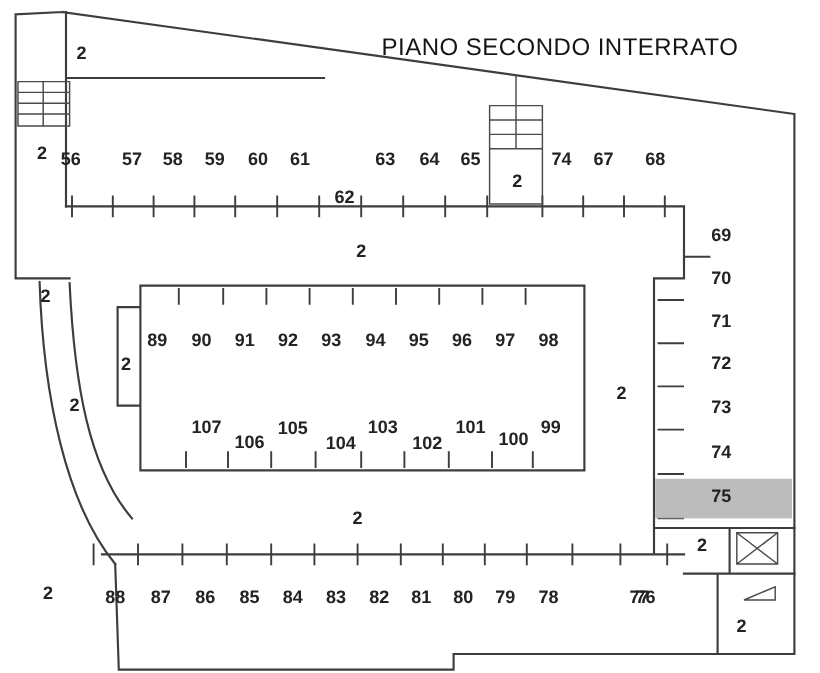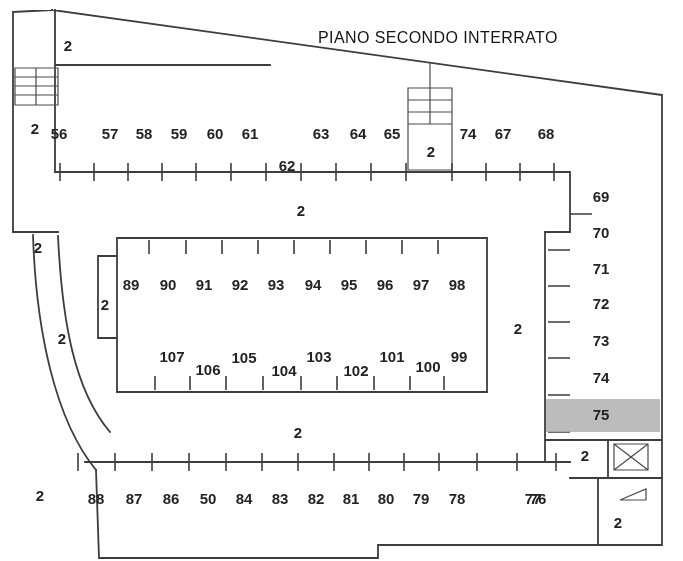--- a/index.html
+++ b/index.html
@@ -5,21 +5,21 @@
   html,body{margin:0;padding:0;background:#ffffff;}
   .plan{
     position:relative;width:683px;height:561px;background:#ffffff;
     font-family:"Liberation Sans",sans-serif;overflow:hidden;
   }
   .plan svg{position:absolute;left:0;top:0;}
   .walls{fill:none;stroke:#3d3d3d;stroke-width:1.8;stroke-linecap:square;}
   .ticks{fill:none;stroke:#3d3d3d;stroke-width:1.6;}
   .thin{fill:none;stroke:#4a4a4a;stroke-width:1.2;}
   .title{
-    position:absolute;left:318px;top:29px;font-size:16px;letter-spacing:.4px;
+    position:absolute;left:318px;top:29px;font-size:20px;letter-spacing:.4px;
     color:#151515;white-space:nowrap;font-weight:400;
   }
   .num{
     position:absolute;transform:translate(-50%,-50%);
     font-size:15px;font-weight:700;color:#232323;white-space:nowrap;
   }
   .watermark{
     position:absolute;left:256px;top:392px;display:flex;align-items:center;gap:8px;
     opacity:.45;color:#7a7a7a;font-size:34px;font-weight:400;pointer-events:none;
   }
@@ -98,21 +98,21 @@
       <span class="num" style="left: 244px; top: 357px;">105</span>
       <span class="num" style="left: 284px; top: 370px;">104</span>
       <span class="num" style="left: 319px; top: 356px;">103</span>
       <span class="num" style="left: 356px; top: 370px;">102</span>
       <span class="num" style="left: 392px; top: 356px;">101</span>
       <span class="num" style="left: 428px; top: 366px;">100</span>
       <span class="num" style="left: 459px; top: 356px;">99</span>
       <span class="num" style="left: 96px; top: 498px;">88</span>
       <span class="num" style="left: 134px; top: 498px;">87</span>
       <span class="num" style="left: 171px; top: 498px;">86</span>
-      <span class="num" style="left: 208px; top: 498px;">50</span>
+      <span class="num" style="left: 208px; top: 498px;">85</span>
       <span class="num" style="left: 244px; top: 498px;">84</span>
       <span class="num" style="left: 280px; top: 498px;">83</span>
       <span class="num" style="left: 316px; top: 498px;">82</span>
       <span class="num" style="left: 351px; top: 498px;">81</span>
       <span class="num" style="left: 386px; top: 498px;">80</span>
       <span class="num" style="left: 421px; top: 498px;">79</span>
       <span class="num" style="left: 457px; top: 498px;">78</span>
       <span class="num" style="left: 497px; top: 498px; margin-left: 36px;">77</span>
       <span class="num" style="left: 538px; top: 498px; text-align: center;">76</span>
       <span class="num zone" style="left: 68px; top: 45px;">2</span>

